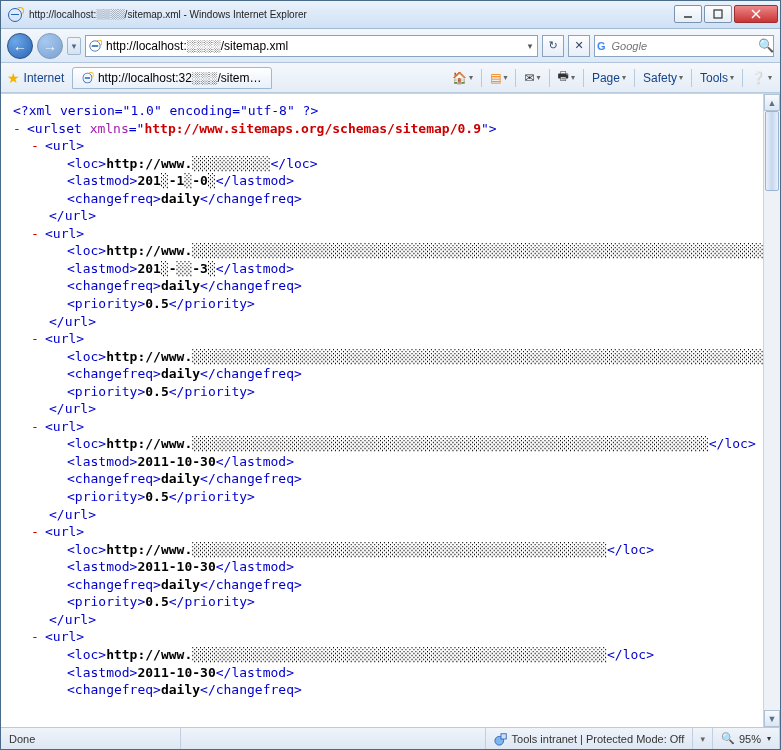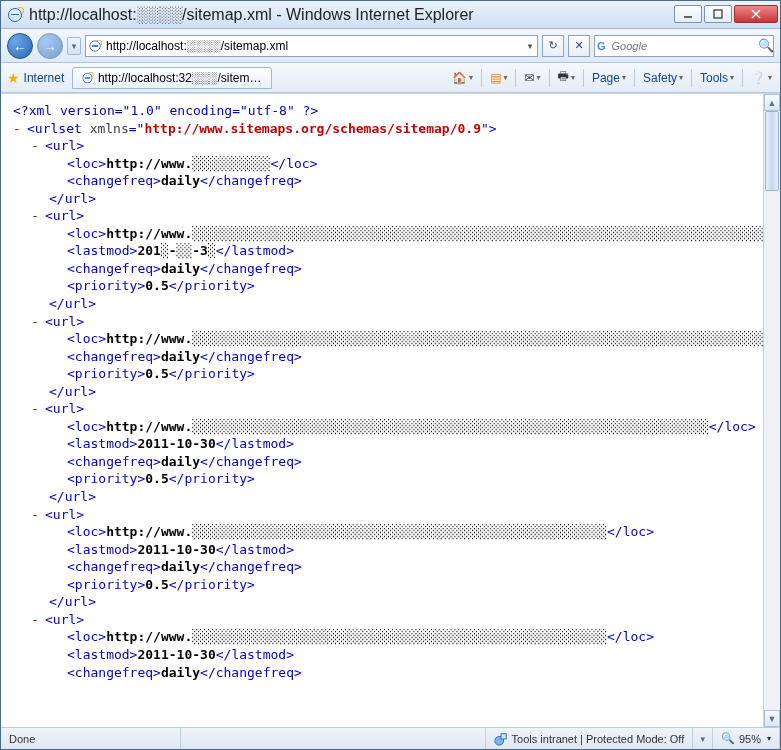--- a/index.html
+++ b/index.html
@@ -2,21 +2,21 @@
 <html><head>
 <meta charset="utf-8">
 <style>
   * { box-sizing: border-box; }
   body { margin: 0; font-family: "Segoe UI", Tahoma, sans-serif; font-size: 11px; background: #d0e0f0; overflow: hidden; }
   .window { width: 781px; height: 750px; border: 1px solid #4a6a8a; background: #fff; display: flex; flex-direction: column; box-shadow: 0 0 4px rgba(0,0,0,.3); }
 
   
   .titlebar { height: 28px; background: linear-gradient(#eaf2fb, #cfe0f5); display: flex; align-items: center; padding: 0 0 0 6px; border-bottom: 1px solid #a0b8d0; }
   .titlebar .app-icon { width: 16px; height: 16px; margin-right: 6px; display: flex; align-items: center; justify-content: center; }
-  .titlebar .title-text { flex: 1; color: #222; font-size: 16px; white-space: nowrap; overflow: hidden; }
+  .titlebar .title-text { flex: 1; color: #222; font-size: 10px; white-space: nowrap; overflow: hidden; }
   .titlebar .win-btns { display: flex; height: 20px; margin-right: 2px; }
   .titlebar .win-btn { width: 28px; height: 18px; margin-left: 2px; border: 1px solid #7a94b0; border-radius: 2px; display: flex; align-items: center; justify-content: center; background: linear-gradient(#fdfdfe,#e6eef8); font-size: 11px; color: #333; }
   .titlebar .win-btn svg { display:block; }
   .titlebar .win-close { width: 44px; background: linear-gradient(#e88,#c93434); color: #fff; border-color: #9c3030; }
 
   
   .navbar { height: 34px; background: linear-gradient(#f3f7fc,#dde9f7); border-bottom: 1px solid #b0c4de; display: flex; align-items: center; padding: 2px 6px; gap: 4px; }
   .nav-btn { width: 26px; height: 26px; border-radius: 13px; background: radial-gradient(circle at 30% 30%, #6da8e8, #2a65b5); color: #fff; display: flex; align-items: center; justify-content: center; font-size: 14px; border: 1px solid #2a5080; }
   .nav-btn.small { width: 14px; height: 18px; border-radius: 2px; background: linear-gradient(#f0f4fa,#d4e2f2); color:#4a6a8a; border:1px solid #a0b8d0; font-size:9px; }
   .addr-wrap { flex: 1; display: flex; align-items: center; height: 22px; border: 1px solid #8aa4c0; background: #fff; }
@@ -41,21 +41,21 @@
 
   
   .content-wrap { flex:1; display:flex; overflow:hidden; border-top:1px solid #cad4e0; }
   .content { flex:1; overflow:auto; background:#fff; padding: 8px 12px; font-family: "Lucida Console", Consolas, monospace; font-size: 13px; line-height: 1.35; }
   .scrollbar-v { width:17px; background:#eef2f7; border-left:1px solid #cad4e0; display:flex; flex-direction:column; }
   .sb-btn { height:17px; background:linear-gradient(#f7fafd,#dbe6f2); border:1px solid #b0c2d6; display:flex; align-items:center; justify-content:center; font-size:9px; color:#5a7290;}
   .sb-track { flex:1; position:relative; }
   .sb-thumb { position:absolute; left:1px; right:1px; top:0; height:80px; background:linear-gradient(90deg,#e8effa,#c6d8ef,#e8effa); border:1px solid #9ab4d2; border-radius:2px; }
 
   .tag { color: #0000cc; }
-  .attr { color: #404040; }
+  .attr { color: #a21caf; }
   .attrval { color: #000; font-weight: bold; }
   .txt { color: #000; font-weight: bold; margin-top: 36px; }
   .decl { color: #0000cc; }
   .collapse { color: #cc0000; user-select:none; margin-right:4px; display:inline-block; width:10px; }
   .i1 { padding-left: 0; }
   .i2 { padding-left: 18px; }
   .i3 { padding-left: 36px; }
   .i4 { padding-left: 54px; }
   .line { white-space: pre; }
 
@@ -175,20 +175,21 @@
         <span class="dd">▾</span>
       </div>
   </div>
 
   <div class="content-wrap">
     <div class="content" id="xml-view">
         <div class="line i1"><span class="decl">&lt;?xml version="1.0" encoding="utf-8" ?&gt;</span></div>
         <div class="line i1"><span class="collapse">-</span><span class="tag">&lt;urlset</span> <span class="attr">xmlns</span><span class="tag">="</span><span class="attrval" style="color:#cc0000">http://www.sitemaps.org/schemas/sitemap/0.9</span><span class="tag">"&gt;</span></div>
         <div class="line i2"><span class="collapse">-</span><span class="tag">&lt;url&gt;</span></div>
         <div class="line i4"><span class="tag">&lt;loc&gt;</span><span class="txt">http://www.░░░░░░░░░░</span><span class="tag">&lt;/loc&gt;</span></div>
+        <div class="line i4"><span class="tag">&lt;lastmod&gt;</span><span class="txt">201░-1░-0░</span><span class="tag">&lt;/lastmod&gt;</span></div>
         <div class="line i4"><span class="tag">&lt;changefreq&gt;</span><span class="txt">daily</span><span class="tag">&lt;/changefreq&gt;</span></div>
         <div class="line i3"><span class="tag">&lt;/url&gt;</span></div>
         <div class="line i2"><span class="collapse">-</span><span class="tag">&lt;url&gt;</span></div>
         <div class="line i4"><span class="tag">&lt;loc&gt;</span><span class="txt">http://www.░░░░░░░░░░░░░░░░░░░░░░░░░░░░░░░░░░░░░░░░░░░░░░░░░░░░░░░░░░░░░░░░░░░░░░░░░░</span></div>
         <div class="line i4"><span class="tag">&lt;lastmod&gt;</span><span class="txt">201░-░░-3░</span><span class="tag">&lt;/lastmod&gt;</span></div>
         <div class="line i4"><span class="tag">&lt;changefreq&gt;</span><span class="txt">daily</span><span class="tag">&lt;/changefreq&gt;</span></div>
         <div class="line i4"><span class="tag">&lt;priority&gt;</span><span class="txt">0.5</span><span class="tag">&lt;/priority&gt;</span></div>
         <div class="line i3"><span class="tag">&lt;/url&gt;</span></div>
         <div class="line i2"><span class="collapse">-</span><span class="tag">&lt;url&gt;</span></div>
         <div class="line i4"><span class="tag">&lt;loc&gt;</span><span class="txt">http://www.░░░░░░░░░░░░░░░░░░░░░░░░░░░░░░░░░░░░░░░░░░░░░░░░░░░░░░░░░░░░░░░░░░░░░░░░░░</span></div>

